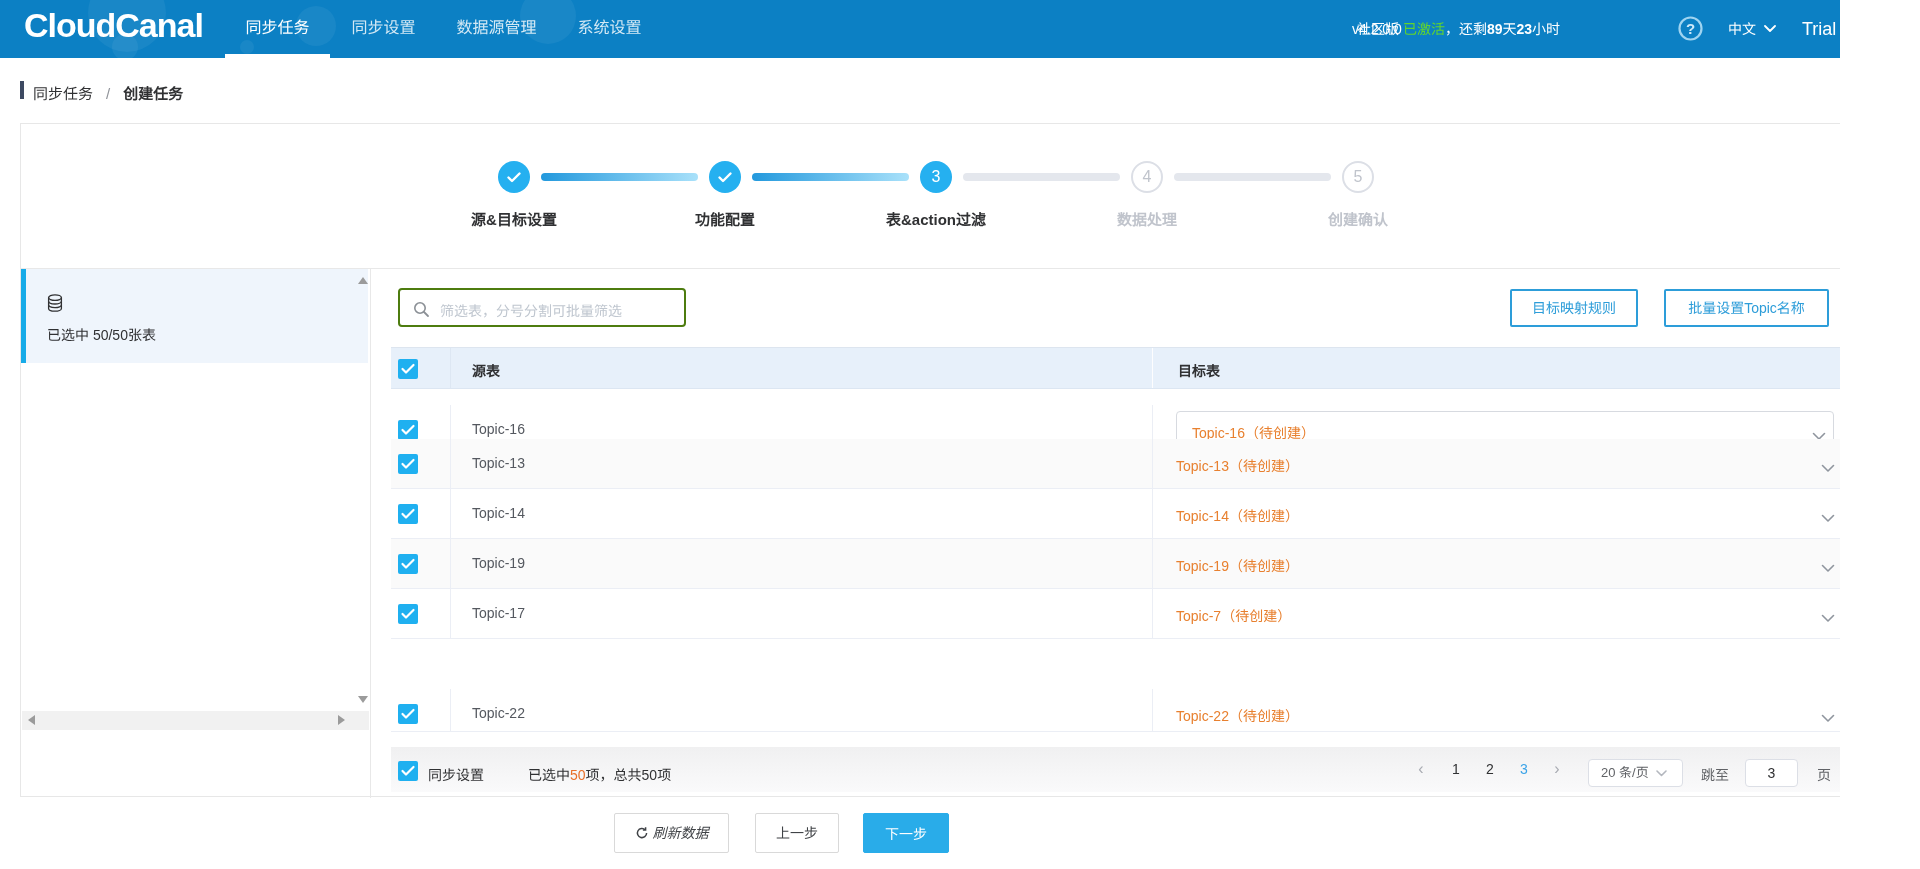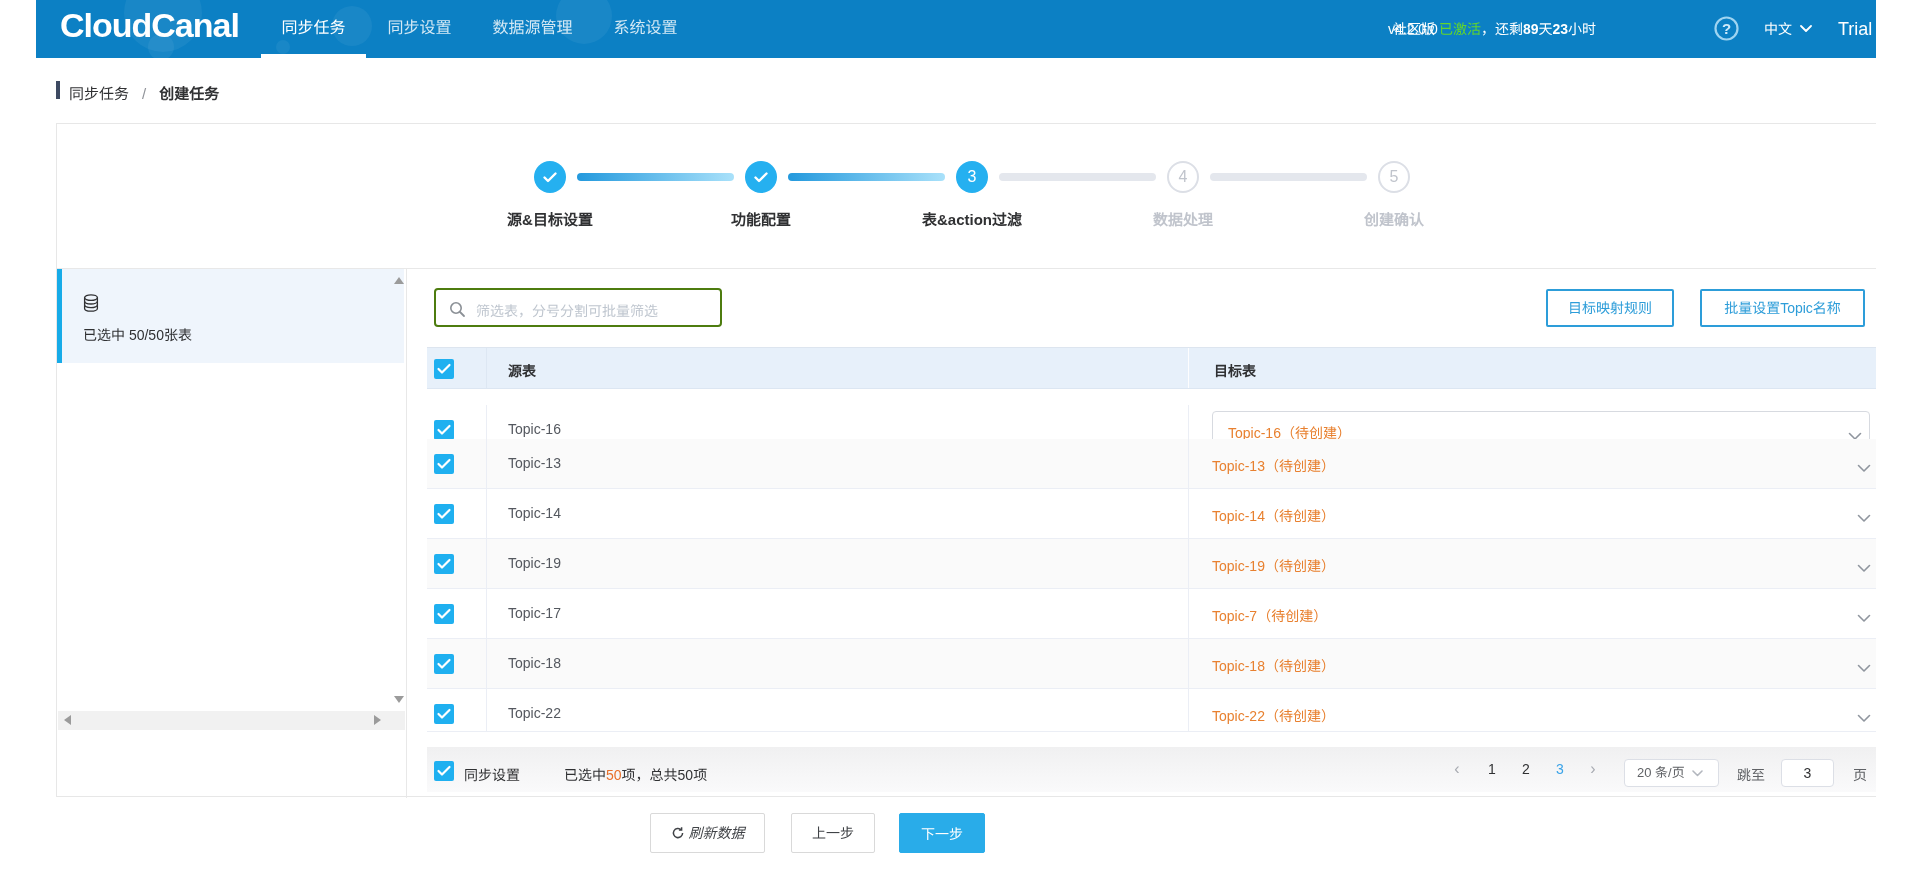--- a/index.html
+++ b/index.html
@@ -1,20 +1,20 @@
 <!DOCTYPE html>
 <html lang="zh-CN"><head>
 <meta charset="utf-8">
 <title>CloudCanal</title>
 <style>
   * { margin:0; padding:0; box-sizing:border-box; }
   html,body { width:1920px; height:869px; overflow:hidden; background:#fff;
     font-family:"Liberation Sans", sans-serif; }
   .abs { position:absolute; }
-  #stage { position:relative; width:1840px; height:869px; overflow:hidden;margin-left:36px; }
+  #stage { position:relative; width:1840px; height:869px; overflow:hidden; }
 
   
   #topbar { position:absolute; left:0; top:0; width:1920px; height:58px; background:#0c80c4; overflow:hidden; }
   .bubble { position:absolute; border-radius:50%; background:rgba(255,255,255,.055); }
   #logo { position:absolute; left:24px; top:6px; color:#fff; font-size:34px; font-weight:700; letter-spacing:-1px; }
   .nav { position:absolute; top:0; height:58px; line-height:56px; color:rgba(255,255,255,.82); font-size:16px; text-align:center; }
   .nav.on { color:#fff; font-weight:500; }
   .nav.on::after { content:""; position:absolute; left:0; right:0; bottom:0; height:4px; background:#fff; }
   .tright { position:absolute; top:0; height:58px; line-height:58px; color:#fff; font-size:14px; }
 
@@ -249,34 +249,20 @@
             </svg>
           </div>
         <div class="cline" style="left:59px;"></div>
         <div class="cline" style="left:761px;"></div>
         <div class="src">Topic-17</div>
         <div class="tgt">Topic-7（待创建）</div>
         <div class="chev" style="left:1430px;"><svg width="14" height="9" viewBox="0 0 14 9">
               <path d="M1.5 1.5L7 7l5.5-5.5" fill="none" stroke="#8f959e" stroke-width="1.6" stroke-linecap="round" stroke-linejoin="round"></path>
             </svg></div>
       </div>
-      <div class="row alt" style="top:292px;">
-        <div class="cbx" style="left:7px; top:15px;">
-            <svg width="16" height="14" viewBox="0 0 16 14">
-              <path d="M2.5 7l3.5 3.5L13.5 3" fill="none" stroke="#fff" stroke-width="2.2" stroke-linecap="round" stroke-linejoin="round"></path>
-            </svg>
-          </div>
-        <div class="cline" style="left:59px;"></div>
-        <div class="cline" style="left:761px;"></div>
-        <div class="src">Topic-18</div>
-        <div class="tgt">Topic-18（待创建）</div>
-        <div class="chev" style="left:1430px;"><svg width="14" height="9" viewBox="0 0 14 9">
-              <path d="M1.5 1.5L7 7l5.5-5.5" fill="none" stroke="#8f959e" stroke-width="1.6" stroke-linecap="round" stroke-linejoin="round"></path>
-            </svg></div>
-      </div>
       <div class="row" style="top:342px;">
         <div class="cbx" style="left:7px; top:15px;">
             <svg width="16" height="14" viewBox="0 0 16 14">
               <path d="M2.5 7l3.5 3.5L13.5 3" fill="none" stroke="#fff" stroke-width="2.2" stroke-linecap="round" stroke-linejoin="round"></path>
             </svg>
           </div>
         <div class="cline" style="left:59px;"></div>
         <div class="cline" style="left:761px;"></div>
         <div class="src">Topic-22</div>
         <div class="tgt">Topic-22（待创建）</div>

